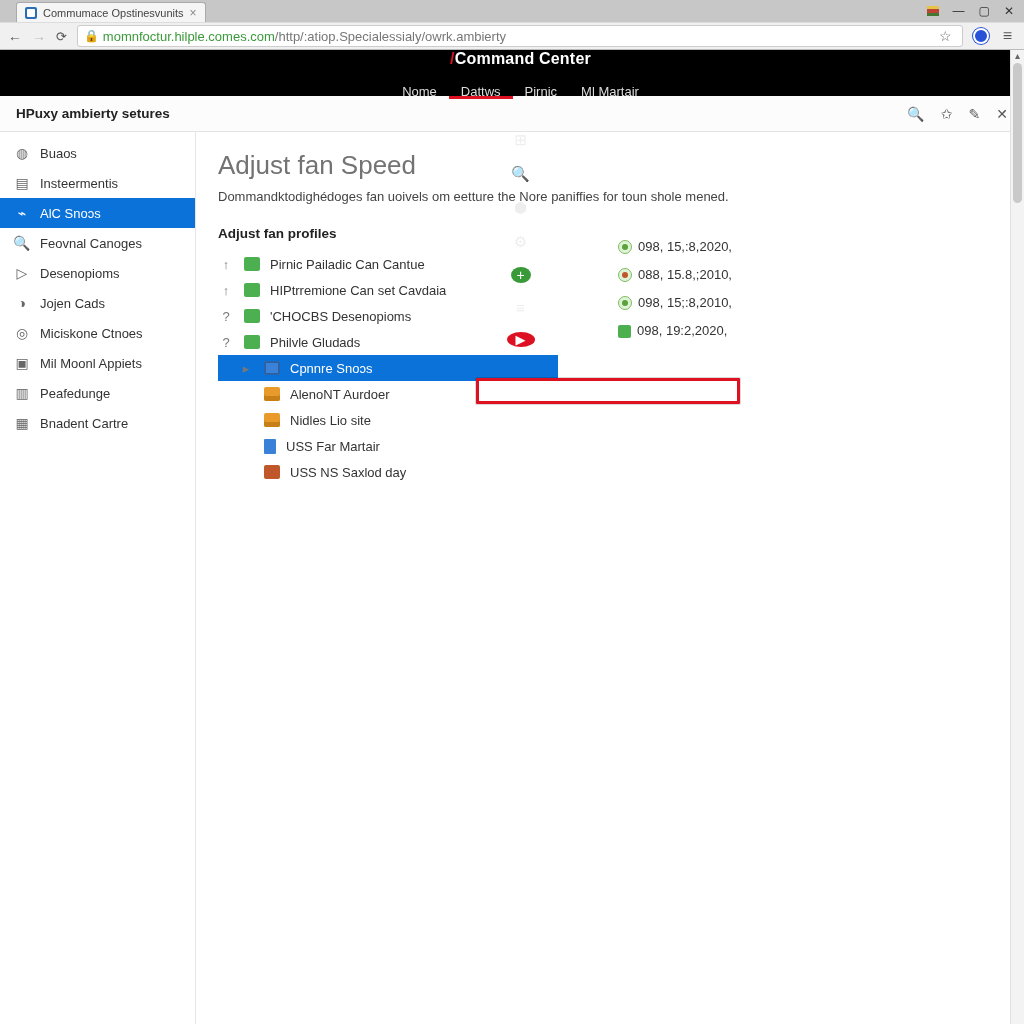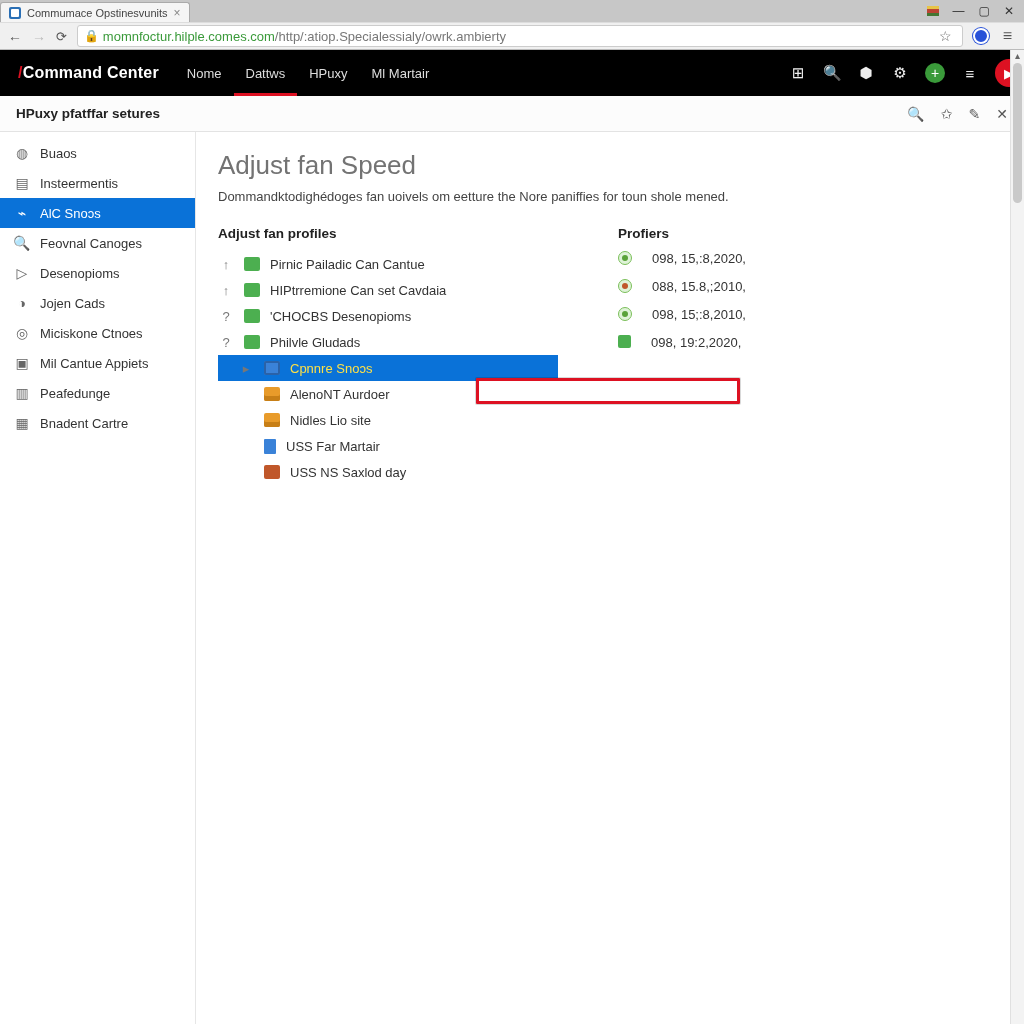--- a/index.html
+++ b/index.html
@@ -1,41 +1,41 @@
 <!DOCTYPE html>
 <html><head>
 <meta charset="utf-8">
 <style>
   * { box-sizing: border-box; }
   html, body { margin: 0; padding: 0; font-family: "Segoe UI", Arial, sans-serif; font-size: 13px; color: #222; background: #c0c0c0; }
   .screen { width: 1024px; height: 1024px; background: #c0c0c0; position: relative; overflow: hidden; }
 
   
-  .tabbar { height: 22px; background: #c7c7c7; display: flex; align-items: flex-end; padding-left: 0; }
+  .tabbar { height: 22px; background: #c7c7c7; display: flex; align-items: flex-end; padding-left: 16px; }
   .tab { display: flex; align-items: center; gap: 6px; background: #f5f5f5; border: 1px solid #aaa; border-bottom: none; border-radius: 3px 3px 0 0; height: 20px; padding: 0 8px; font-size: 11px; color: #444; }
   .tab .favicon { width: 12px; height: 12px; background: #2a6fb5; border-radius: 2px; position: relative; }
   .tab .favicon::after { content: ""; position: absolute; inset: 2px; background: #fff; border-radius: 1px; }
   .tab .closex { font-size: 12px; color: #888; }
   .win-ctrls { position: absolute; top: 0; right: 0; height: 22px; display: flex; align-items: center; gap: 14px; padding: 0 10px; color: #333; font-size: 12px; }
   .win-ctrls .flag { width: 12px; height: 10px; background: linear-gradient(#e7c447 0 33%, #b43 33% 66%, #473 66% 100%); }
 
   .addrbar { height: 28px; background: #f0f0f0; border-top: 1px solid #ddd; border-bottom: 1px solid #bbb; display: flex; align-items: center; gap: 10px; padding: 0 8px; }
   .nav-btn { width: 14px; text-align: center; color: #555; font-size: 14px; }
   .nav-btn.disabled { color: #bbb; }
   .reload { font-size: 13px; color: #555; }
   .omnibox { flex: 1; height: 22px; border: 1px solid #ccc; border-radius: 3px; background: #fff; display: flex; align-items: center; padding: 0 6px; font-size: 13px; }
   .lock { color: #3a9a3a; font-size: 12px; margin-right: 4px; }
   .url-host { color: #3a9a3a; }
   .url-rest { color: #777; }
   .star { color: #666; margin-left: auto; font-size: 14px; padding: 0 4px; }
   .ext-icon { width: 16px; height: 16px; border-radius: 50%; background: #2851d8; border: 2px solid #fff; box-shadow: 0 0 0 1px #2851d8; }
   .menu-dots { font-size: 16px; color: #555; padding: 0 4px; }
 
   
-  .app-header { height: 46px; background: #000; display: flex; align-items: center; color: #fff; padding: 0 1px 0 18px; gap: 16px; }
+  .app-header { height: 46px; background: #000; display: flex; align-items: center; color: #fff; padding: 0 1px 0 18px; gap: 16px; flex-direction: column; }
   .brand { font-weight: 600; font-size: 16px; letter-spacing: .2px; }
   .brand .slash { color: #d12; font-weight: 700; }
   .topnav { display: flex; align-items: stretch; height: 100%; }
   .topnav-item { display: flex; align-items: center; padding: 0 12px; font-size: 13px; color: #ddd; position: relative; }
   .topnav-item.active::after { content: ""; position: absolute; left: 0; right: 0; bottom: 0; height: 3px; background: #d12; }
   .spacer { flex: 1; }
   .hdr-ico { width: 18px; text-align: center; font-size: 15px; color: #eee; }
   .hdr-avatar { width: 28px; height: 28px; border-radius: 50%; background: #d12; display: flex; align-items: center; justify-content: center; color: #fff; }
   .hdr-add { width: 20px; height: 20px; border-radius: 50%; background: #3a9a3a; color: #fff; display: flex; align-items: center; justify-content: center; font-size: 14px; }
 
@@ -68,29 +68,29 @@
   .fico.orange { background: #e89b2a; box-shadow: inset 0 -5px 0 #c77f17; }
   .fico.blue { background: #3a82d8; box-shadow: inset 0 0 0 2px #2a62a8; }
   .fico.doc { background: #3a82d8; width: 12px; height: 15px; border-radius: 1px; position: relative; }
   .fico.box { background: #c0572a; }
   .row .label { font-size: 13px; color: #333; }
   .row.indent { padding-left: 20px; }
 
   .row.selected {
     background: #0a72d8; color: #fff;
   }
-  .row.selected .label { color: #fde047; }
+  .row.selected .label { color: #ffffff; }
   .highlight-box {
     position: absolute; pointer-events: none;
     border: 3px solid #d12; border-radius: 1px;
     left: 280px; top: 246px; width: 264px; height: 26px;
     box-shadow: 0 0 0 1px rgba(0,0,0,.15);
   }
 
-  .stat { display: flex; align-items: flex-start; gap: 20px; height: 28px; }
+  .stat { display: flex; align-items: flex-end; gap: 6px; height: 28px; }
   .dot { width: 14px; height: 14px; border-radius: 50%; background: #dff3d8; border: 1px solid #7bbf5a; position: relative; }
   .dot::after { content: ""; position: absolute; inset: 3px; border-radius: 50%; background: #5aa33a; }
   .dot.red::after { background: #c0572a; }
   .stat .sq { width: 13px; height: 13px; background: #4caf50; border-radius: 2px; }
   .stat .val { font-size: 13px; color: #333; }
 
   
   .page-scroll { position: absolute; top: 50px; right: 0; bottom: 0; width: 14px; background: #f3f3f3; border-left: 1px solid #e0e0e0; }
   .page-scroll .thumb { background: #c9c9c9; border-radius: 6px; margin: 2px; height: 140px; }
   .page-scroll .uparr { text-align: center; font-size: 10px; color: #666; }
@@ -125,35 +125,35 @@
   </div>
   <span class="ext-icon"></span>
   <span class="menu-dots">≡</span>
 </div>
 
 <div class="app-header">
   <span class="brand"><span class="slash">/</span><span>Command Center</span></span>
   <div class="topnav" id="topnav">
         <div class="topnav-item">Nome</div>
         <div class="topnav-item active">Dattws</div>
-        <div class="topnav-item">HPuxy</div>
+        <div class="topnav-item">Pirnic</div>
         <div class="topnav-item">Ml Martair</div>
       </div>
   <div class="spacer"></div>
   <span class="hdr-ico">⊞</span>
   <span class="hdr-ico">🔍</span>
   <span class="hdr-ico">⬢</span>
   <span class="hdr-ico">⚙</span>
   <span class="hdr-add">+</span>
   <span class="hdr-ico">≡</span>
   <span class="hdr-avatar">▶</span>
 </div>
 
 <div class="toolbar">
-  <span class="toolbar-title">HPuxy pfatffar setures</span>
+  <span class="toolbar-title">HPuxy ambierty setures</span>
   <div class="toolbar-right">
     <span>🔍</span>
     <span>✩</span>
     <span>✎</span>
     <span>✕</span>
   </div>
 </div>
 
 <div class="body">
   <div class="sidebar" id="sidebar">
@@ -180,21 +180,21 @@
         <div class="side-item">
           <span class="sico">◑</span>
           <span>Jojen Cads</span>
         </div>
         <div class="side-item">
           <span class="sico">◎</span>
           <span>Miciskone Ctnoes</span>
         </div>
         <div class="side-item">
           <span class="sico">▣</span>
-          <span>Mil Cantue Appiets</span>
+          <span>Mil Moonl Appiets</span>
         </div>
         <div class="side-item">
           <span class="sico">▥</span>
           <span>Peafedunge</span>
         </div>
         <div class="side-item">
           <span class="sico">▦</span>
           <span>Bnadent Cartre</span>
         </div>
       </div>
@@ -248,21 +248,20 @@
                 <span class="label">USS Far Martair</span>
               </div>
               <div class="row indent">
                 <span class="lead"></span>
                 <span class="fico box"></span>
                 <span class="label">USS NS Saxlod day</span>
               </div>
             </div>
       </div>
       <div class="col-right">
-        <div class="col-head">Profiers</div>
         <div id="statuses">
               <div class="stat">
                 <span class="dot"></span>
                 <span class="val">098, 15,:8,2020,</span>
               </div>
               <div class="stat">
                 <span class="dot red"></span>
                 <span class="val">088, 15.8,;2010,</span>
               </div>
               <div class="stat">

